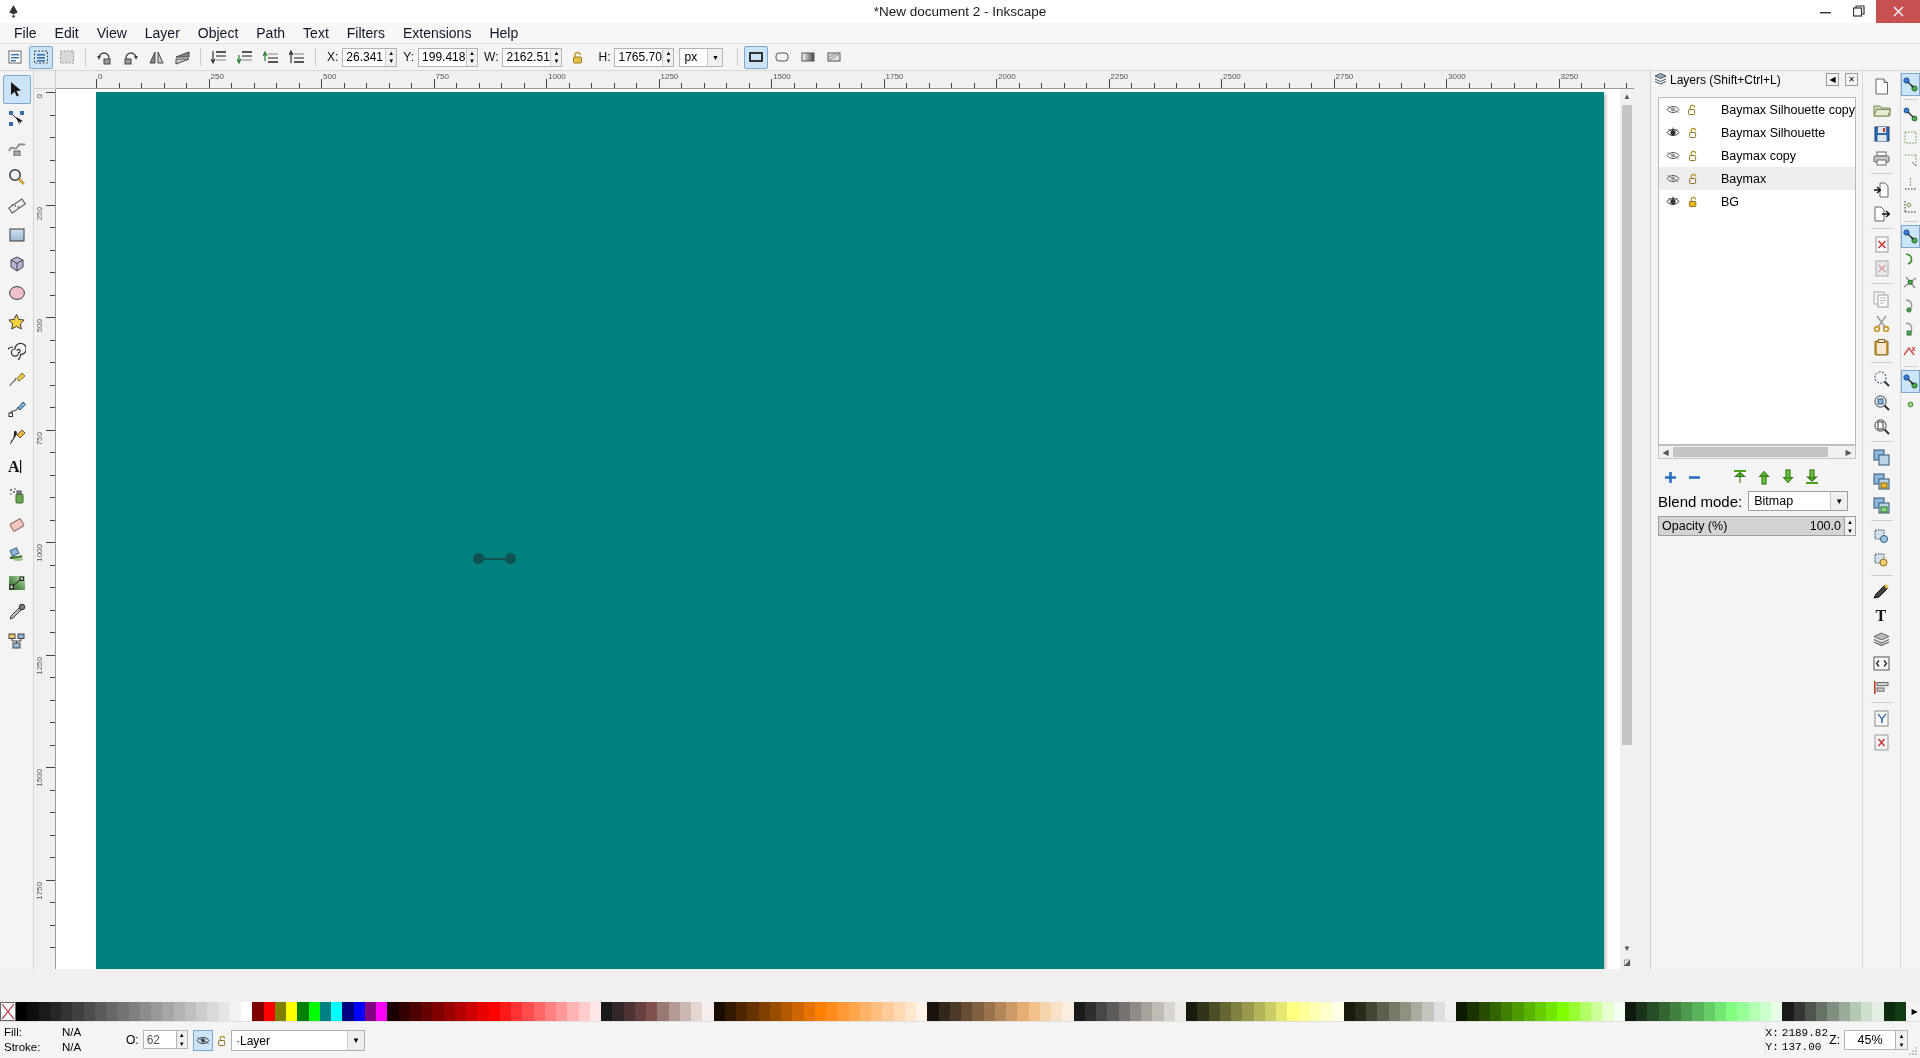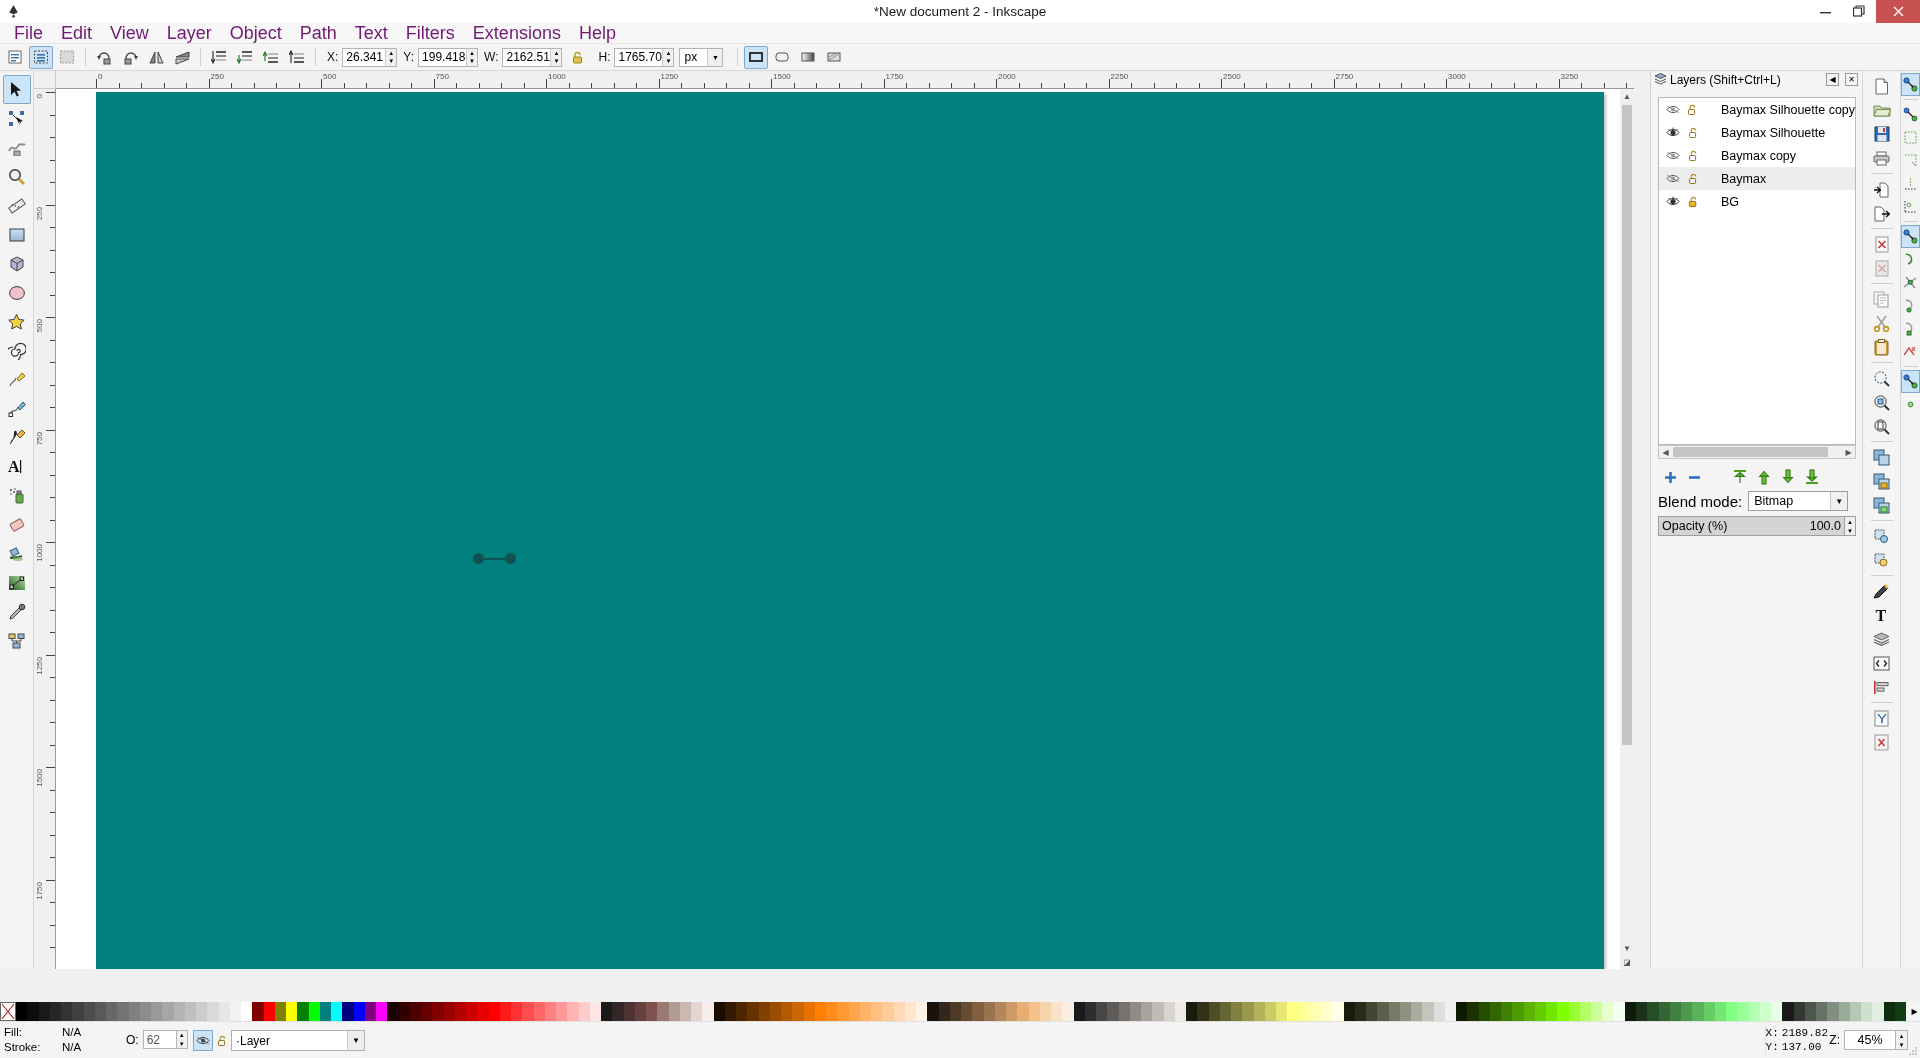--- a/index.html
+++ b/index.html
@@ -24,21 +24,21 @@
   .winbtn { width:34px; height:23px; display:flex; align-items:center; justify-content:center; }
   .winbtn.close { background:#c75050; color:#fff; width:44px;}
   .winbtn svg { display:block; }
 
   
   .menubar {
     position:absolute; top:23px; left:0; width:1920px; height:21px;
     background:#f7f7f7; display:flex; align-items:center; padding-left:5px;
     border-bottom: 1px solid #e4e4e4;
   }
-  .menuitem { padding: 2px 9px; font-size:18px; color:#701a75; cursor:default; }
+  .menuitem { padding: 2px 9px; font-size:14px; color:#0f172a; cursor:default; }
 
   
   .ctrlbar {
     position:absolute; top:44px; left:0; width:1920px; height:27px;
     background:#f4f4f4; display:flex; align-items:center;
     border-bottom:1px solid #d6d6d6; padding-left:2px;
   }
   .tbtn { width:24px; height:23px; display:flex; align-items:center; justify-content:center; margin:0 1px; border:1px solid transparent; border-radius:2px;}
   .tbtn.active { background:#cce4f7; border:1px solid #7fa8cc; }
   .tsep { width:1px; height:18px; background:#cfcfcf; margin:0 5px; }

